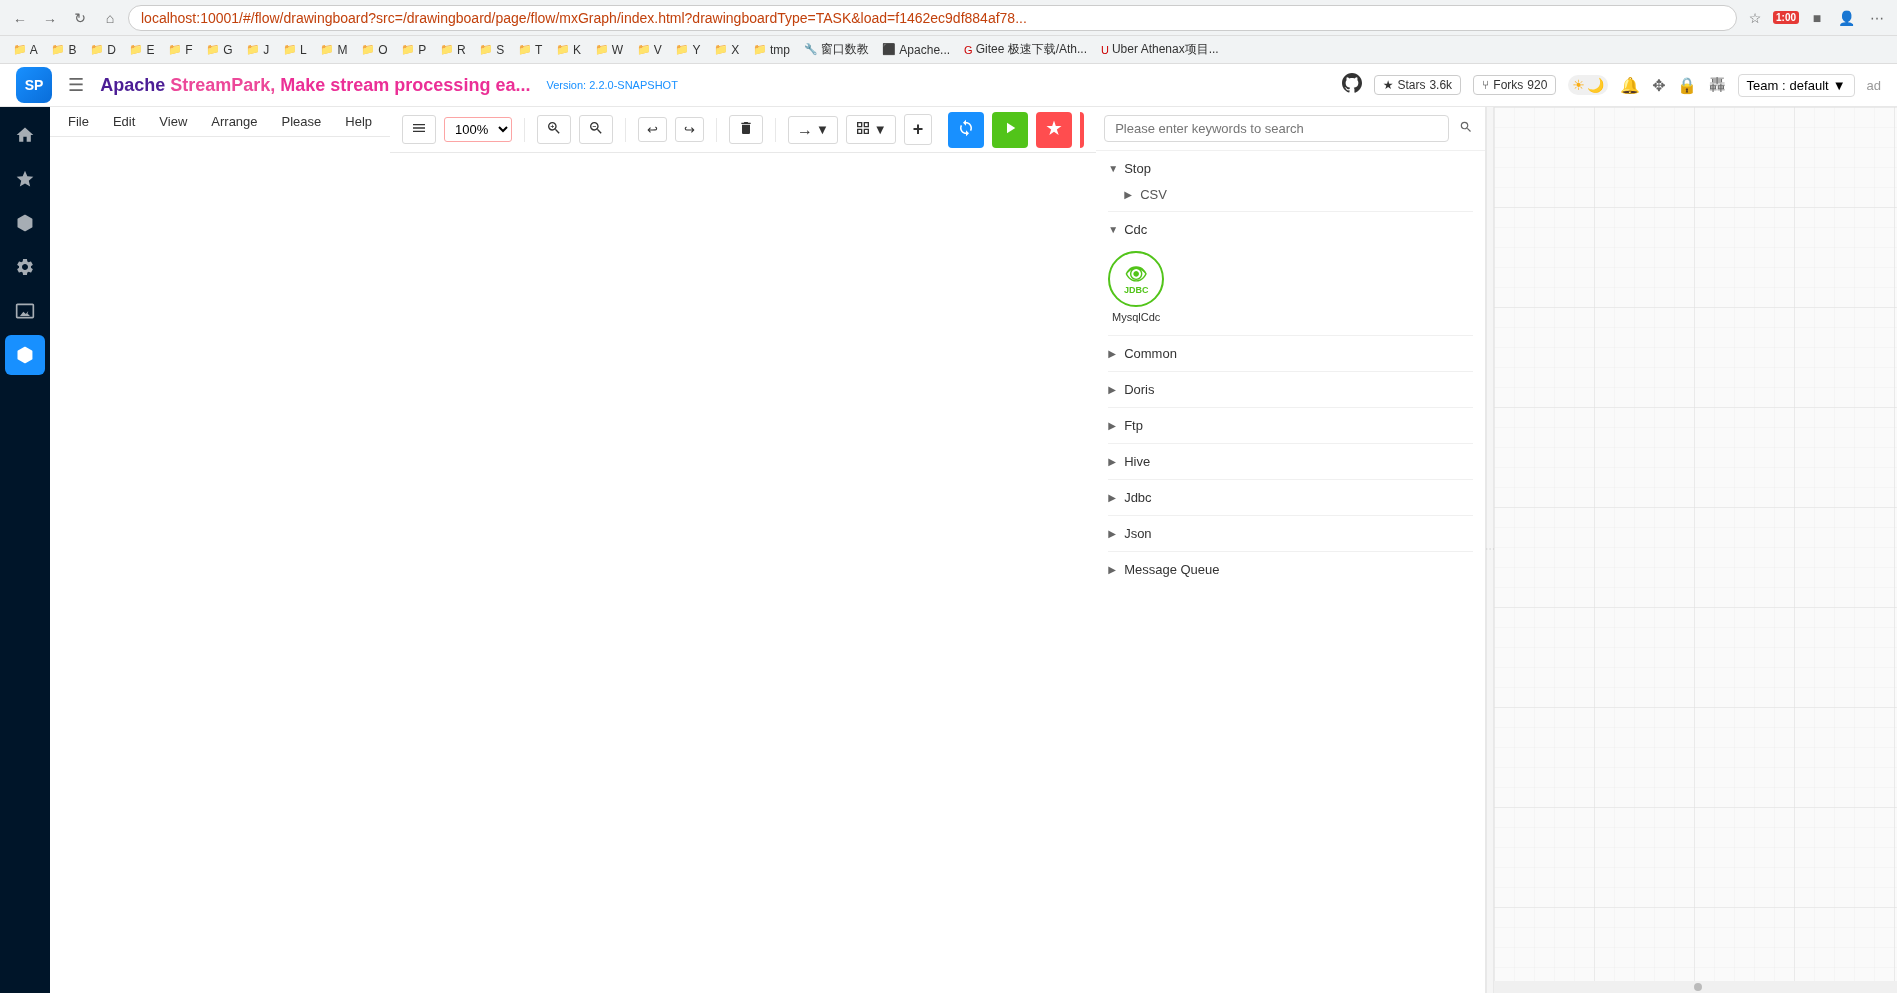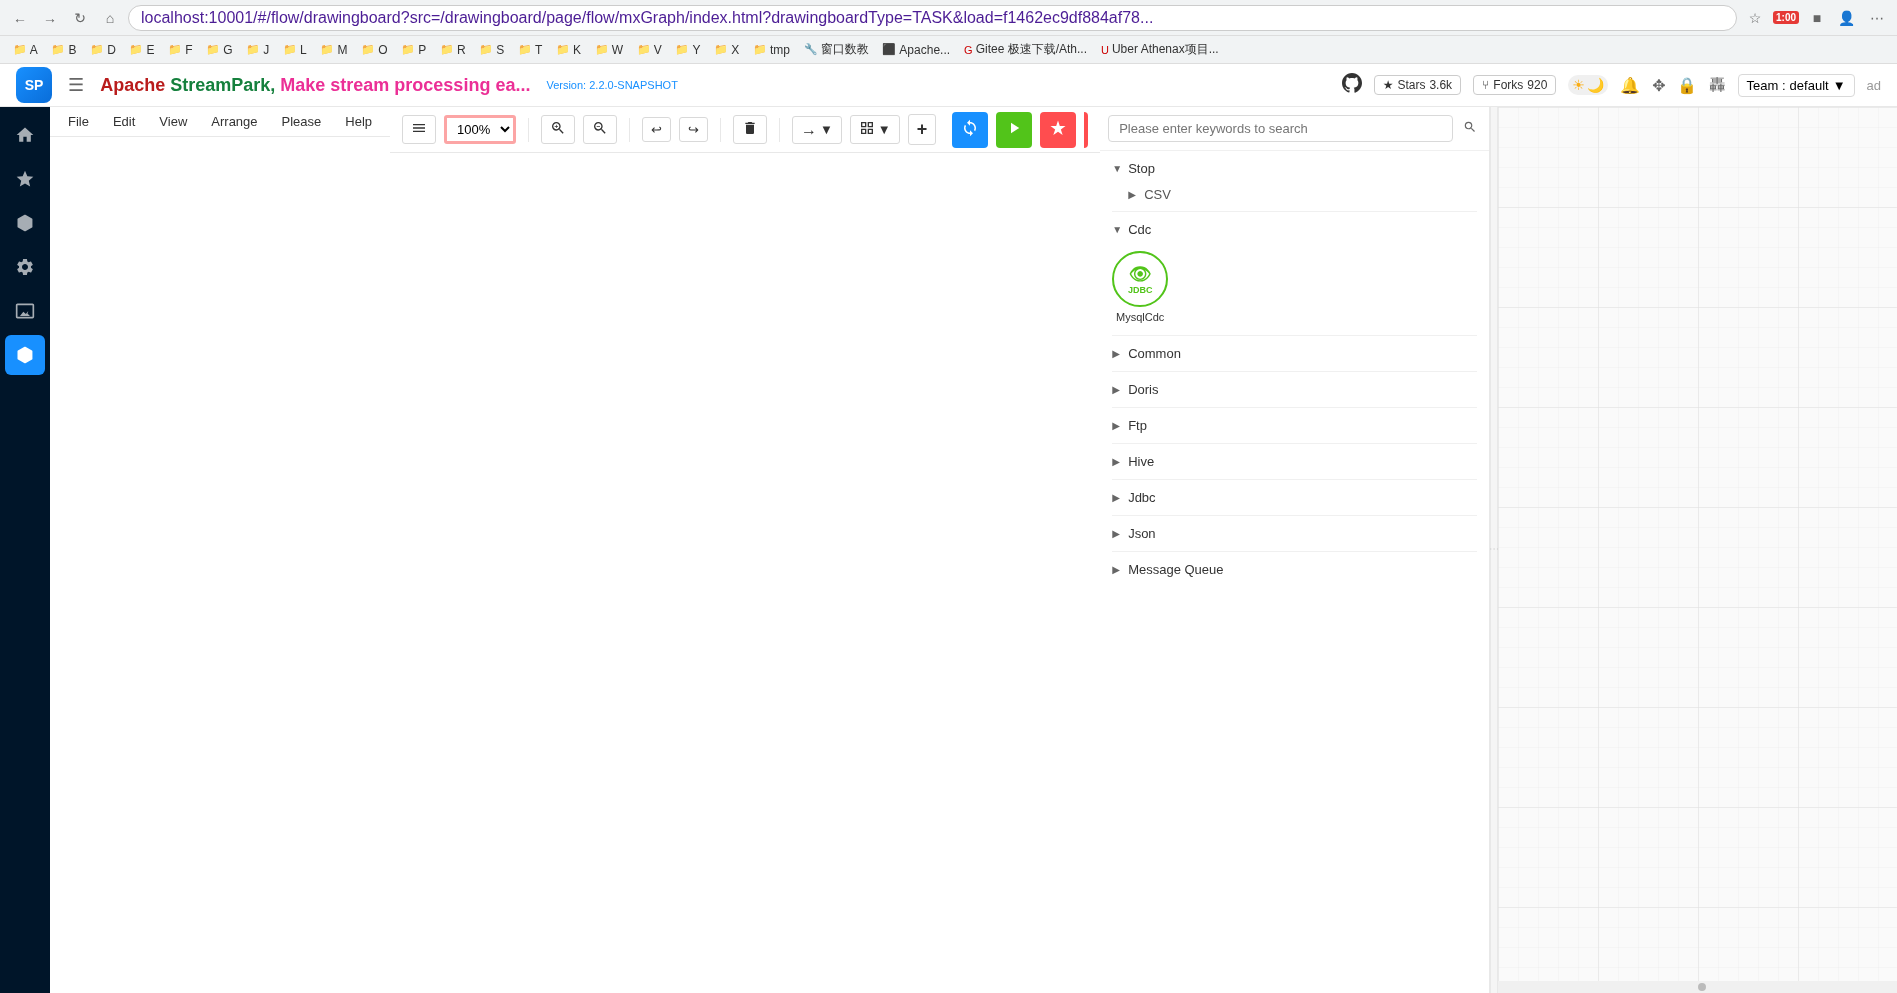--- a/index.html
+++ b/index.html
@@ -22,23 +22,23 @@
       font-size: 14px;
       color: #666;
       display: flex; align-items: center; justify-content: center;
     }
     .browser-url-bar {
       flex: 1;
       height: 26px;
       border: 1px solid #ccc;
       border-radius: 13px;
       padding: 0 12px;
-      font-size: 16px;
+      font-size: 14px;
       background: #fff;
-      color: #4c1d95;
+      color: #c2410c;
       outline: none;
     }
     .browser-action-btn {
       width: 24px; height: 24px;
       font-size: 14px;
       color: #666;
       background: none;
       border: none;
       cursor: pointer;
       display: flex; align-items: center; justify-content: center;
@@ -97,22 +97,22 @@
       border-radius: 8px;
       display: flex; align-items: center; justify-content: center;
       color: white;
       font-weight: bold;
       font-size: 14px;
     }
     .hamburger-btn {
       background: none; border: none; cursor: pointer;
       font-size: 18px; color: #666;
     }
-    .title-apache { color: #b91c1c; margin-top: 28px; }
-    .title-streampark { color: #15803d; }
+    .title-apache { color: #4c1d95; margin-top: 28px; }
+    .title-streampark { color: #ec4899; }
     .title-tagline { color: #eb2f96; }
     .app-version {
       font-size: 11px;
       color: #1890ff;
     }
     .topbar-spacer { flex: 1; }
     .topbar-actions {
       display: flex; align-items: center; gap: 12px;
     }
     .github-icon-btn {
@@ -207,21 +207,21 @@
       align-items: center;
       padding: 0 12px;
       gap: 8px;
     }
     .toolbar-btn {
       background: none; border: 1px solid #d9d9d9; border-radius: 3px;
       padding: 4px 8px; cursor: pointer; font-size: 13px; color: #333;
       display: flex; align-items: center; gap: 3px;
     }
     .zoom-select {
-      border: 3px solid #fca5a5; border-radius: 3px;
+      border: 1px solid #fca5a5; border-radius: 3px;
       padding: 3px 6px; font-size: 13px; background: #fff;
       cursor: pointer;
     }
     .toolbar-separator { width: 1px; height: 24px; background: #e8e8e8; margin: 0 4px; }
     .toolbar-spacer { flex: 1; }
     .toolbar-action-btn {
       width: 36px; height: 36px;
       border: none; border-radius: 4px;
       display: flex; align-items: center; justify-content: center;
       cursor: pointer; font-size: 16px;

